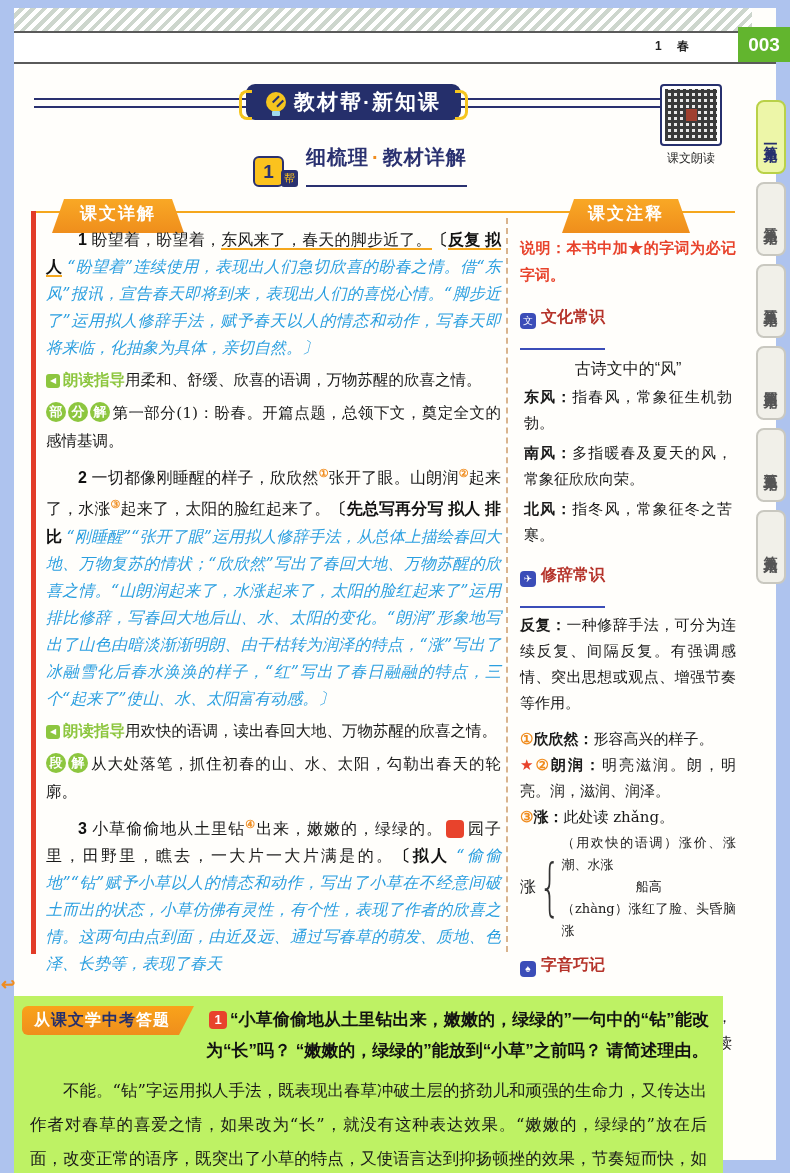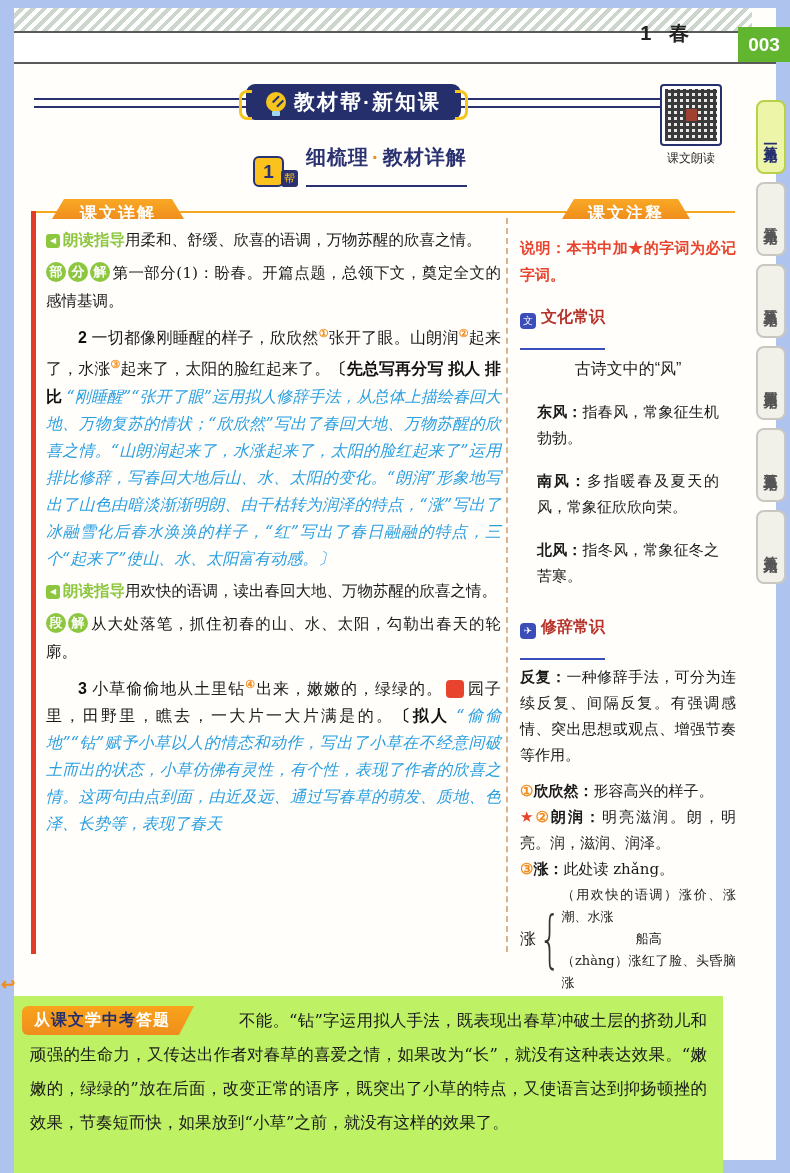--- a/index.html
+++ b/index.html
@@ -1,20 +1,20 @@
 <!DOCTYPE html>
 <html><head>
 <meta charset="utf-8">
 <style>
   html,body{margin:0;padding:0;}
   body{width:790px;height:1173px;position:relative;background:#aec3ee;font-family:"Liberation Sans",sans-serif;color:#1a1a1a;overflow:hidden;}
   .page{position:absolute;left:14px;top:8px;width:762px;height:1152px;background:#fffefb;}
   .hatch{position:absolute;left:14px;top:8px;width:738px;height:23px;background:repeating-linear-gradient(135deg,#ffffff 0 4px,#cdd6cd 4px 8px);border-bottom:2px solid #5a5a5a;}
   .head-band{position:absolute;left:14px;top:33px;width:762px;height:29px;background:#fff;border-bottom:2px solid #5a5a5a;}
-  .lesson{position:absolute;right:95px;top:20px;font-size:20px;font-weight:bold;letter-spacing:6px;color:#222;}
+  .lesson{position:absolute;right:95px;top:38px;font-size:12px;font-weight:bold;letter-spacing:6px;color:#222;}
   .pagenum{position:absolute;right:0;top:27px;width:52px;height:35px;background:#62b52e;color:#fff;font-weight:bold;font-size:19px;text-align:center;line-height:35px;}
   
   .rules{position:absolute;left:34px;top:98px;width:628px;height:6px;border-top:2px solid #2a3170;border-bottom:2px solid #2a3170;}
   .banner{position:absolute;left:246px;top:84px;height:36px;background:#252f6b;border-radius:9px;color:#fff;font-size:21px;font-weight:bold;display:flex;align-items:center;padding:0 20px;letter-spacing:2px;}
   .orn{position:absolute;top:6px;width:10px;height:24px;border:3px solid #f5c51e;}
   .orn.l{left:-7px;border-right:none;border-radius:8px 0 0 8px;}
   .orn.r{right:-7px;border-left:none;border-radius:0 8px 8px 0;}
   .bulb{width:20px;height:20px;background:#f5c51e;border-radius:50%;position:relative;margin-right:8px;flex:none;}
   .bulb:after{content:"";position:absolute;left:6px;bottom:-4px;width:8px;height:5px;background:#9fd8ee;border-radius:1px;}
   .bulb:before{content:"";position:absolute;left:8px;top:5px;width:4px;height:9px;border-left:2px solid #252f6b;border-right:2px solid #252f6b;transform:rotate(45deg);}
@@ -30,21 +30,21 @@
   .unit-suffix{width:17px;height:17px;background:#2a3170;border-radius:3px;color:#fbc21e;font-size:11px;text-align:center;line-height:17px;flex:none;margin:0 8px 0 -3px;}
   .unit-title{font-size:20px;font-weight:bold;color:#2a3170;border-bottom:2px solid #2a3170;padding-bottom:14px;letter-spacing:1px;}
   .unit-title .dot{color:#f08c1e;margin:0 3px;}
   
   .side-tab{position:absolute;right:4px;width:30px;height:74px;writing-mode:vertical-rl;text-orientation:upright;text-align:center;font-size:14px;font-weight:bold;background:#f1f0e9;border:2px solid #c9c8c0;border-radius:8px;color:#555;letter-spacing:1px;display:flex;align-items:center;justify-content:center;box-sizing:border-box;}
   .side-tab[data-state="active"]{background:#edf6a8;border-color:#b9d148;color:#27306e;}
   
   .box-top{position:absolute;left:36px;top:211px;width:699px;border-top:2.5px solid #f5a71d;}
   .red-rule{position:absolute;left:31px;top:211px;width:5px;height:743px;background:#e23c28;}
   .divider{position:absolute;left:506px;top:218px;height:734px;border-left:2px dashed #d9b48e;}
-  .tab{position:absolute;top:199px;height:20px;background:linear-gradient(#f9a825,#ef8e1c);color:#fff;font-weight:bold;font-size:17px;line-height:30px;text-align:center;letter-spacing:2px;clip-path:polygon(12px 0,calc(100% - 12px) 0,100% 100%,0 100%);}
+  .tab{position:absolute;top:199px;height:34px;background:linear-gradient(#f9a825,#ef8e1c);color:#fff;font-weight:bold;font-size:17px;line-height:30px;text-align:center;letter-spacing:2px;clip-path:polygon(12px 0,calc(100% - 12px) 0,100% 100%,0 100%);}
   .tab.lt{left:52px;width:132px;}
   .tab.rt{left:562px;width:128px;}
   
   .lcol{position:absolute;left:46px;top:226px;width:455px;font-size:16px;line-height:27px;text-align:justify;}
   .lcol p{margin:0 0 5px 0;}
   .indent{text-indent:2em;}
   .guide{font-size:15.5px;margin:2px 0 5px 0;}
   .summary{font-size:15.5px;}
   
   .r-p{color:#1a1a1a;}
@@ -62,21 +62,21 @@
   .r-nv{color:#252f6b;}
   .gicon{display:inline-block;background:#8dc63f;color:#fff;width:14px;height:14px;border-radius:3px;font-size:8px;line-height:14px;text-align:center;margin-right:3px;vertical-align:2px;}
   .glabel{color:#8dc63f;font-weight:bold;}
   
   .rcol{position:absolute;left:520px;top:234px;width:216px;font-size:15px;line-height:26px;text-align:justify;}
   .rcol .note{color:#e8432c;font-weight:bold;line-height:27px;margin:0 0 8px 0;}
   .sec-head{display:inline-block;border-bottom:2px solid #3b4db8;padding-bottom:18px;margin:8px 0 4px 0;white-space:nowrap;}
   .sec-icon{display:inline-block;background:#3b4db8;color:#fff;width:16px;height:16px;border-radius:4px;font-size:10px;line-height:16px;text-align:center;margin-right:5px;vertical-align:-2px;}
   .sec-title{color:#b5332a;font-weight:bold;font-size:16px;}
   .c-heading{text-align:center;font-weight:normal;font-size:16px;margin:2px 0;}
-  .rcol .item{font-family:Liberation Sans, sans-serif;margin:17px;}
+  .rcol .item{font-family:Liberation Mono, monospace;margin:4px;}
   .rcol .item b{font-weight:bold;}
   .rich-line{margin:0;}
   .gap{height:10px;}
   .zhang{display:flex;align-items:center;margin:2px 0;}
   .zhang .zc{font-size:16px;font-family:"DejaVu Serif",serif;flex:none;}
   .zhang .brace{font-size:62px;font-weight:100;color:#333;transform:scaleX(0.55);margin:0 -8px 0 -6px;flex:none;font-family:"DejaVu Sans",sans-serif;line-height:60px;}
   .zhang .entries{font-size:13px;line-height:22px;font-family:"DejaVu Serif",serif;}
   .zhang .e1b{display:block;text-align:center;}
   
   .bottom{position:absolute;left:14px;top:996px;width:709px;height:186px;background:#bef264;}
@@ -119,20 +119,21 @@
 <div class="side-tab" style="top:428px" data-state="normal">第五单元</div>
 <div class="side-tab" style="top:510px" data-state="normal">第六单元</div>
 
 <div class="box-top"></div>
 <div class="red-rule"></div>
 <div class="divider"></div>
 <div class="tab lt">课文详解</div>
 <div class="tab rt">课文注释</div>
 
 <div class="lcol">
+  <p class="indent"><span class="r-b">1 </span><span class="r-p">盼望着，盼望着，</span><span class="r-p r-u">东风来了，春天的脚步近了。</span><span class="r-b">〔</span><span class="r-b r-u">反复 拟人</span><span class="r-p"> </span><span class="r-w">“盼望着”连续使用，表现出人们急切欣喜的盼春之情。借“东风”报讯，宣告春天即将到来，表现出人们的喜悦心情。“脚步近了”运用拟人修辞手法，赋予春天以人的情态和动作，写春天即将来临，化抽象为具体，亲切自然。</span><span class="r-w">〕</span></p>
   <p class="guide"><span class="gicon">◀</span><span class="glabel">朗读指导</span><span class="r-h">用柔和、舒缓、欣喜的语调，万物苏醒的欣喜之情。</span></p>
   <p class="summary"><span class="r-gb">部</span><span class="r-gb">分</span><span class="r-gb">解</span><span class="r-h">第一部分(1)：盼春。开篇点题，总领下文，奠定全文的感情基调。</span></p>
   <p class="indent"><span class="r-b">2 </span><span class="r-p">一切都像刚睡醒的样子，欣欣然</span><span class="r-sup">①</span><span class="r-p">张开了眼。山朗润</span><span class="r-sup">②</span><span class="r-p">起来了，水涨</span><span class="r-sup">③</span><span class="r-p">起来了，太阳的脸红起来了。</span><span class="r-b">〔先总写再分写 拟人 排比</span><span class="r-p"> </span><span class="r-w">“刚睡醒”“张开了眼”运用拟人修辞手法，从总体上描绘春回大地、万物复苏的情状；“欣欣然”写出了春回大地、万物苏醒的欣喜之情。“山朗润起来了，水涨起来了，太阳的脸红起来了”运用排比修辞，写春回大地后山、水、太阳的变化。“朗润”形象地写出了山色由暗淡渐渐明朗、由干枯转为润泽的特点，“涨”写出了冰融雪化后春水涣涣的样子，“红”写出了春日融融的特点，三个“起来了”使山、水、太阳富有动感。</span><span class="r-w">〕</span></p>
   <p class="guide"><span class="gicon">◀</span><span class="glabel">朗读指导</span><span class="r-h">用欢快的语调，读出春回大地、万物苏醒的欣喜之情。</span></p>
   <p class="summary"><span class="r-gb">段</span><span class="r-gb">解</span><span class="r-h">从大处落笔，抓住初春的山、水、太阳，勾勒出春天的轮廓。</span></p>
   <p class="indent"><span class="r-b">3 </span><span class="r-p">小草偷偷地从土里钻</span><span class="r-sup">④</span><span class="r-p">出来，嫩嫩的，绿绿的。</span><span class="r-rb">1</span><span class="r-p">园子里，田野里，瞧去，一大片一大片满是的。</span><span class="r-b">〔拟人</span><span class="r-p"> </span><span class="r-w">“偷偷地”“钻”赋予小草以人的情态和动作，写出了小草在不经意间破土而出的状态，小草仿佛有灵性，有个性，表现了作者的欣喜之情。这两句由点到面，由近及远、通过写春草的萌发、质地、色泽、长势等，表现了春天</span></p>
 </div>
 
 <div class="rcol">
   <p class="note">说明：本书中加★的字词为必记字词。</p>
@@ -160,15 +161,16 @@
       <span>（zhàng）涨红了脸、头昏脑涨</span>
     </span>
   </div>
 
   <div class="sec-head"><span class="sec-icon">♠</span><span class="sec-title">字音巧记</span></div>
   <p class="item">“涨”，表示“（水位）升高，（物价）提高”的意思时，读 zhǎng；其他一般读 zhàng。</p>
 </div>
 
 <div class="bottom">
   <div class="exam-badge"><span class="r-wt">从</span><span class="r-nv">课文</span><span class="r-wt">学</span><span class="r-nv">中考</span><span class="r-wt">答题</span></div>
+  <div class="q-text"><span class="r-rb">1</span><span class="r-b">“小草偷偷地从土里钻出来，嫩嫩的，绿绿的”一句中的“钻”能改为“长”吗？ “嫩嫩的，绿绿的”能放到“小草”之前吗？ 请简述理由。</span></div>
   <div class="answer">不能。“钻”字运用拟人手法，既表现出春草冲破土层的挤劲儿和顽强的生命力，又传达出作者对春草的喜爱之情，如果改为“长”，就没有这种表达效果。“嫩嫩的，绿绿的”放在后面，改变正常的语序，既突出了小草的特点，又使语言达到抑扬顿挫的效果，节奏短而快，如果放到“小草”之前，就没有这样的效果了。</div>
 </div>
 <div class="hook">↩</div>
 
 </body></html>

